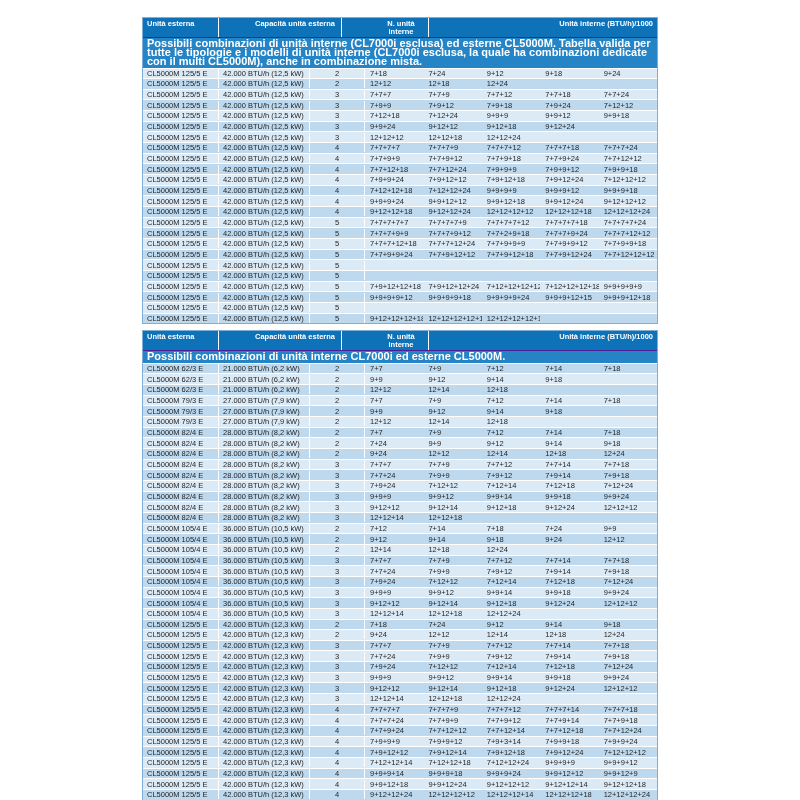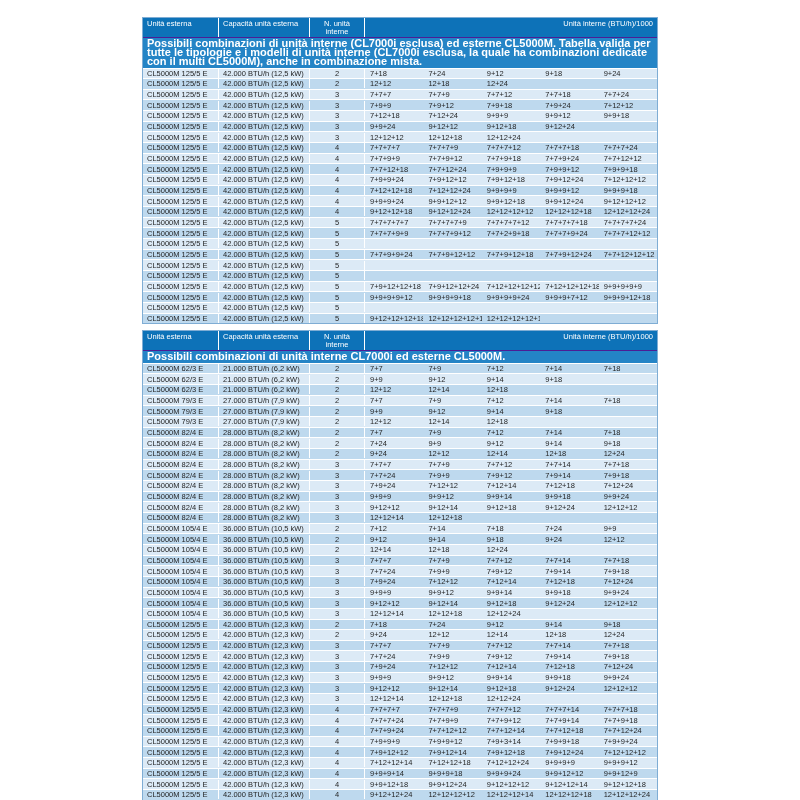--- a/index.html
+++ b/index.html
@@ -2,21 +2,21 @@
 <html><head>
 <meta charset="utf-8">
 <style>
   html,body{margin:0;padding:0;background:#fff;}
   .page{position:relative;width:800px;height:800px;background:#ffffff;overflow:hidden;
         font-family:"Liberation Sans",sans-serif;}
   .content{position:absolute;left:142px;top:17px;width:516px;}
 
   .ctable{border:1px solid #7fadd4;box-sizing:border-box;margin-bottom:6px;}
 
-  .thead{display:flex;background:#0d72b8;color:#ffffff;font-weight:normal;font-size:7.5px;}
+  .thead{display:flex;background:#0d72b8;color:#ffffff;font-weight:bold;font-size:7.5px;gap:32px;}
   .thead>div{box-sizing:border-box;padding:2px 4px;line-height:7.5px;}
   .c1{width:76px;}
   .c2{width:91px;}
   .c3{width:55px;text-align:center;}
   .c4h{flex:1;text-align:right;}
   .sepr{border-right:1.5px solid #ffffff;}
 
   .tnote{background:#2484c6;color:#ffffff;font-weight:bold;font-size:11px;
          line-height:9px;padding:1px 4px 1.5px;border-top:1px solid #4c1d95;}
 
@@ -235,20 +235,27 @@
               <div class="combo">7+7+7+9+12</div>
               <div class="combo">7+7+2+9+18</div>
               <div class="combo">7+7+7+9+24</div>
               <div class="combo">7+7+7+12+12</div>
             </div>
           </div>
           <div class="trow light">
             <div class="c1 sepr">CL5000M 125/5 E</div>
             <div class="c2 sepr">42.000 BTU/h (12,5 kW)</div>
             <div class="c3 sepr">5</div>
+            <div class="c4wrap">
+              <div class="combo">7+7+7+12+18</div>
+              <div class="combo">7+7+7+12+24</div>
+              <div class="combo">7+7+9+9+9</div>
+              <div class="combo">7+7+9+9+12</div>
+              <div class="combo">7+7+9+9+18</div>
+            </div>
           </div>
           <div class="trow dark">
             <div class="c1 sepr">CL5000M 125/5 E</div>
             <div class="c2 sepr">42.000 BTU/h (12,5 kW)</div>
             <div class="c3 sepr">5</div>
             <div class="c4wrap">
               <div class="combo">7+7+9+9+24</div>
               <div class="combo">7+7+9+12+12</div>
               <div class="combo">7+7+9+12+18</div>
               <div class="combo">7+7+9+12+24</div>
@@ -278,21 +285,21 @@
             </div>
           </div>
           <div class="trow dark">
             <div class="c1 sepr">CL5000M 125/5 E</div>
             <div class="c2 sepr">42.000 BTU/h (12,5 kW)</div>
             <div class="c3 sepr">5</div>
             <div class="c4wrap">
               <div class="combo">9+9+9+9+12</div>
               <div class="combo">9+9+9+9+18</div>
               <div class="combo">9+9+9+9+24</div>
-              <div class="combo">9+9+9+7+12</div>
+              <div class="combo">9+9+9+12+15</div>
               <div class="combo">9+9+9+12+18</div>
             </div>
           </div>
           <div class="trow light">
             <div class="c1 sepr">CL5000M 125/5 E</div>
             <div class="c2 sepr">42.000 BTU/h (12,5 kW)</div>
             <div class="c3 sepr">5</div>
           </div>
           <div class="trow dark">
             <div class="c1 sepr">CL5000M 125/5 E</div>

